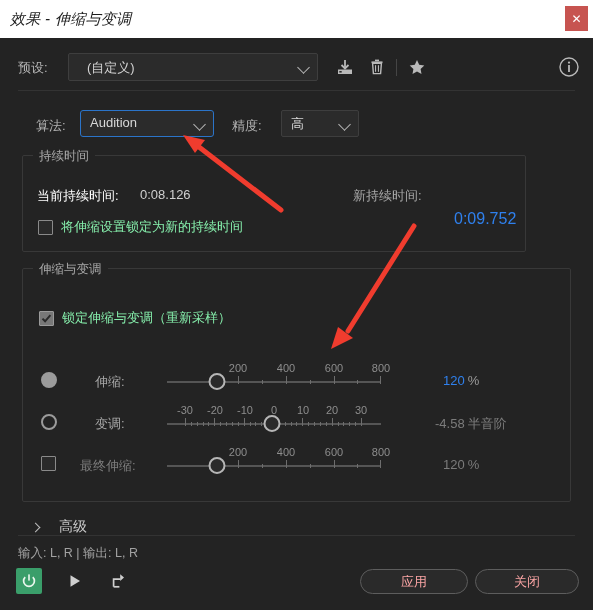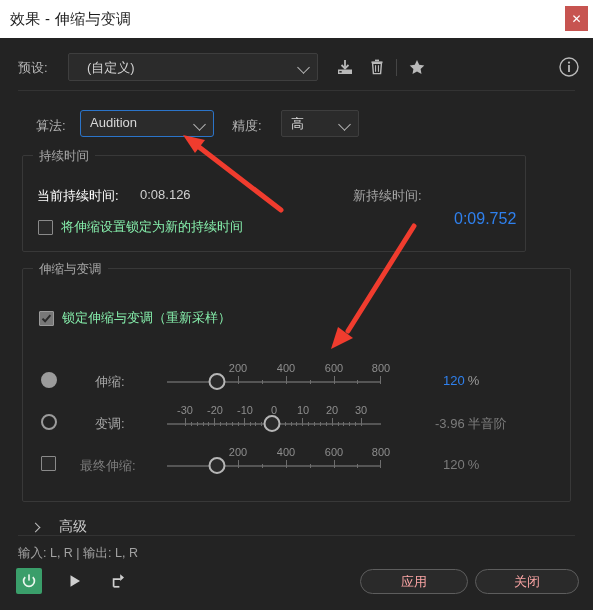--- a/index.html
+++ b/index.html
@@ -21,20 +21,21 @@
     position: absolute; left: 0; top: 0;
     width: 593px; height: 38px;
     background: #ffffff;
     display: flex; align-items: center;
   }
   .titlebar-text {
     margin-left: 10px;
     font-size: 15px;
     color: #1c1c1c;
     letter-spacing: .3px;
+    font-style: italic;
   }
   .close-btn {
     position: absolute; right: 5px; top: 6px;
     width: 23px; height: 25px;
     background: #c75450;
     color: #ffffff;
     font-size: 12px; font-weight: bold;
     display: flex; align-items: center; justify-content: center;
     cursor: pointer;
   }
@@ -402,21 +403,21 @@
               <div class="tick maj" style="left: 164.667px;"></div>
               <div class="tick min" style="left: 170.533px;"></div>
               <div class="tick min" style="left: 176.4px;"></div>
               <div class="tick min" style="left: 182.267px;"></div>
               <div class="tick min" style="left: 188.133px;"></div>
               <div class="tick maj" style="left: 194px;"></div>
             </div>
           <div class="knob" style="left:105px"></div>
         </div>
         <div class="sval sval-2">
-          <span class="dimtxt">-3.96</span><span class="unit dimtxt">半音阶</span>
+          <span class="dimtxt">-4.58</span><span class="unit dimtxt">半音阶</span>
         </div>
       </div>
 
       <div class="srow srow-3">
         <div class="sq"></div>
         <div class="srow-lbl fin dim">最终伸缩:</div>
         <div class="slider">
           <div class="strack"></div>
           <div class="tlabels">
             <div class="tlabel" style="left:71px">200</div>

